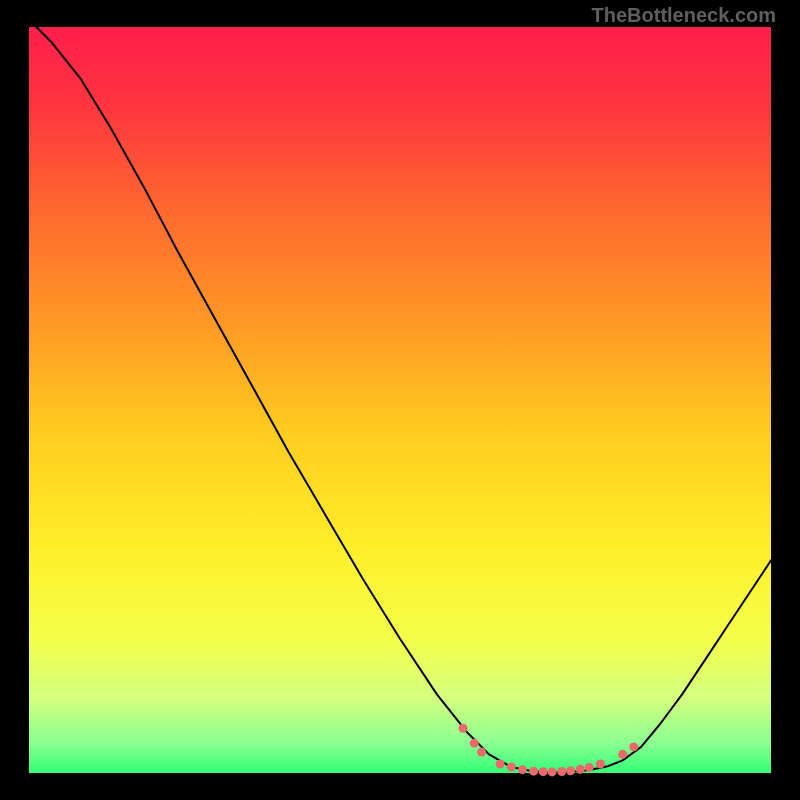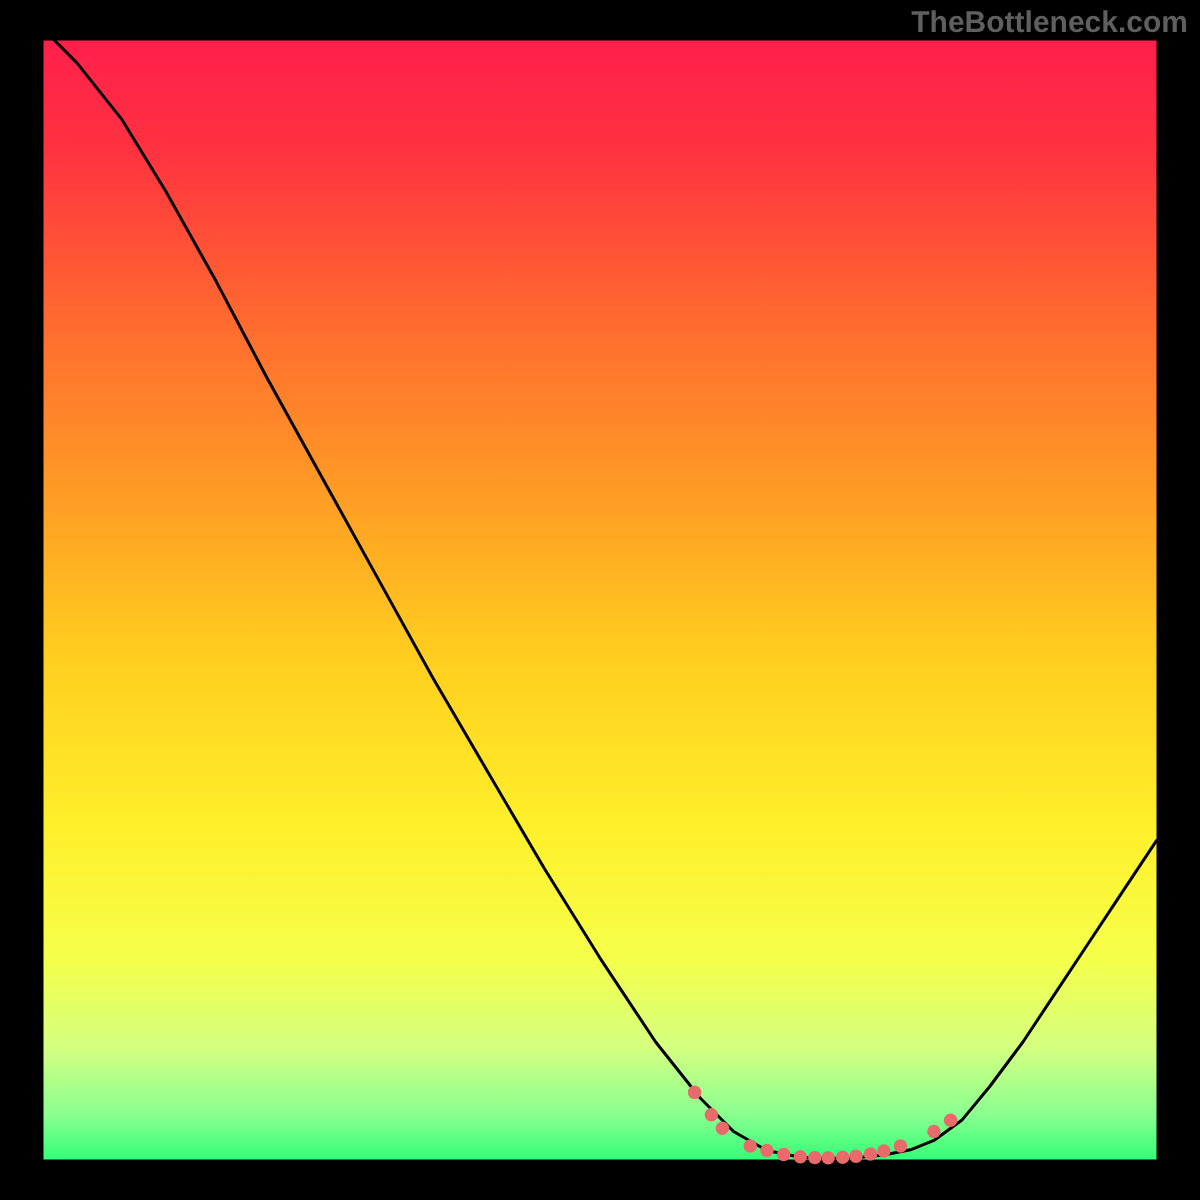--- a/index.html
+++ b/index.html
@@ -11,21 +11,21 @@
     overflow: hidden;
   }
   .chart-container {
     position: relative;
     width: 800px;
     height: 800px;
   }
   .watermark {
     position: absolute;
     top: 4px;
-    right: 8px;
+    right: 24px;
     font-family: Arial, Helvetica, sans-serif;
     font-size: 20px;
     font-weight: bold;
     color: #5f5f5f;
     z-index: 10;
   }
   svg {
     display: block;
   }
 </style>

